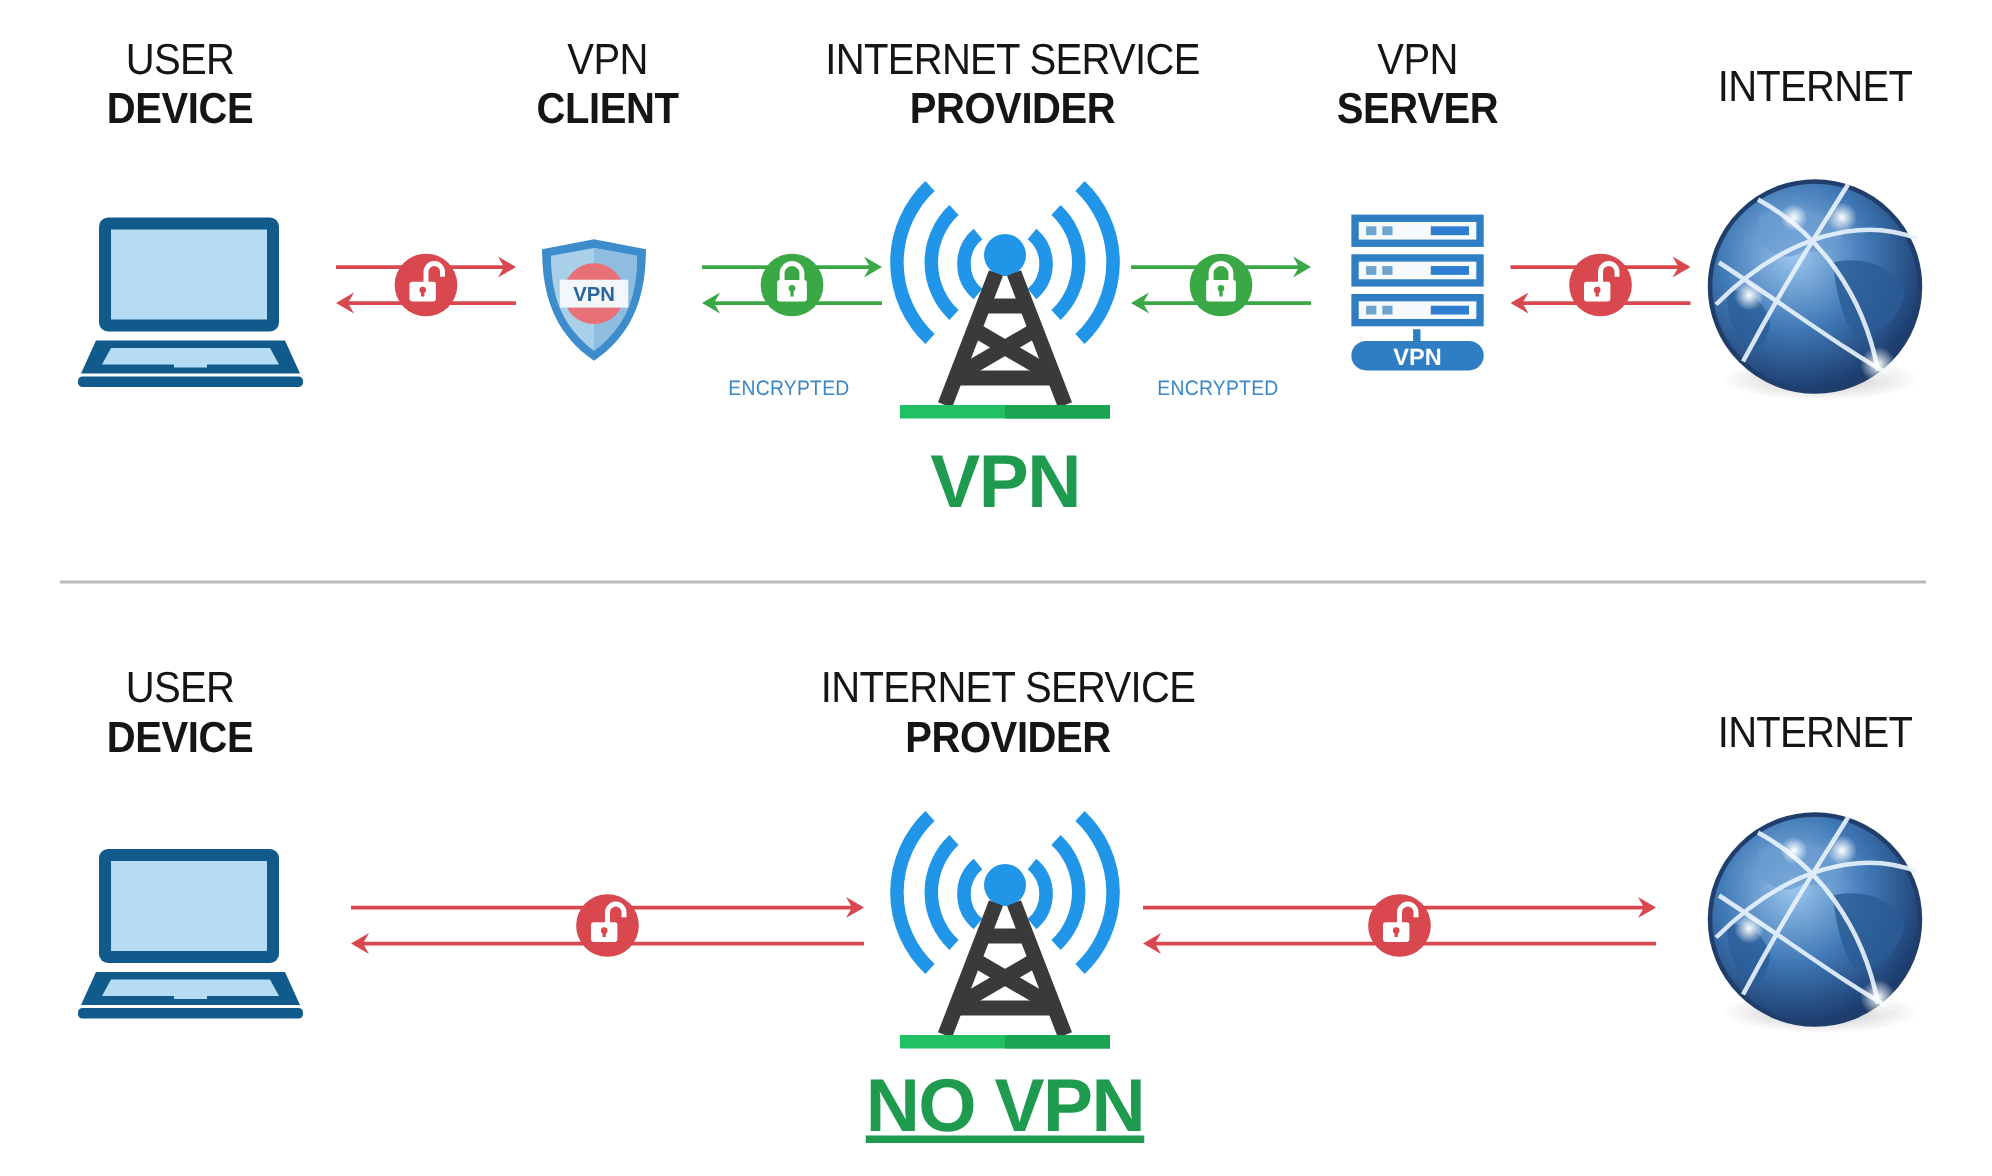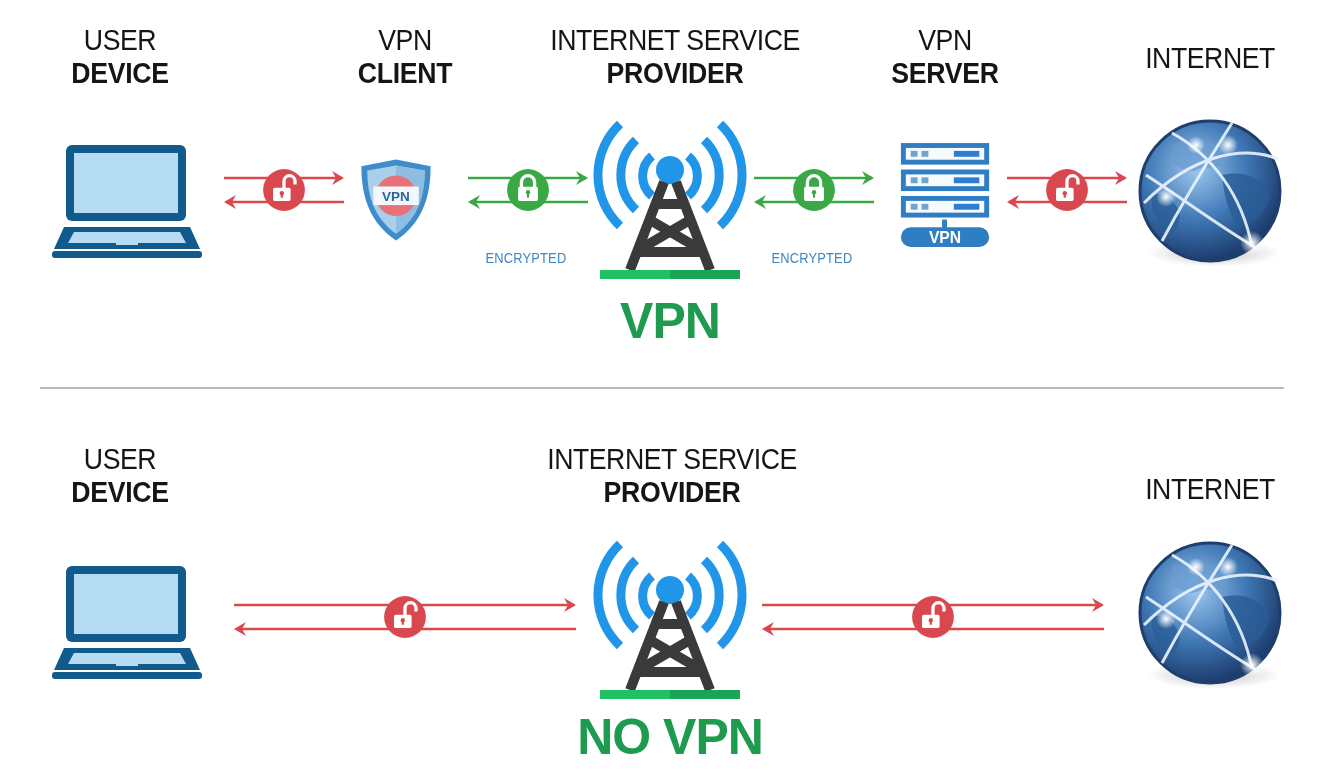--- a/index.html
+++ b/index.html
@@ -233,14 +233,14 @@
       <use href="#lockOpen" x="151" y="2" width="44" height="44"></use>
     </svg>
   <svg class="link" style="left:760px; top:593px;" width="346" height="50">
       <line x1="2" y1="12" x2="342" y2="12" stroke="#d9484e" stroke-width="2.5"></line>
       <path d="M332 5 L344 12 L332 19 L336 12 Z" fill="#d9484e"></path>
       <line x1="4" y1="36" x2="344" y2="36" stroke="#d9484e" stroke-width="2.5"></line>
       <path d="M14 29 L2 36 L14 43 L10 36 Z" fill="#d9484e"></path>
       <use href="#lockOpen" x="151" y="2" width="44" height="44"></use>
     </svg>
 
-  <div class="big" style="left:520px; top:708px; width:300px;">NO VPN</div>
+  <div class="big" style="left:520px; top:708px; width:300px;text-decoration:underline;">NO VPN</div>
 </div>
 
 </body></html>

